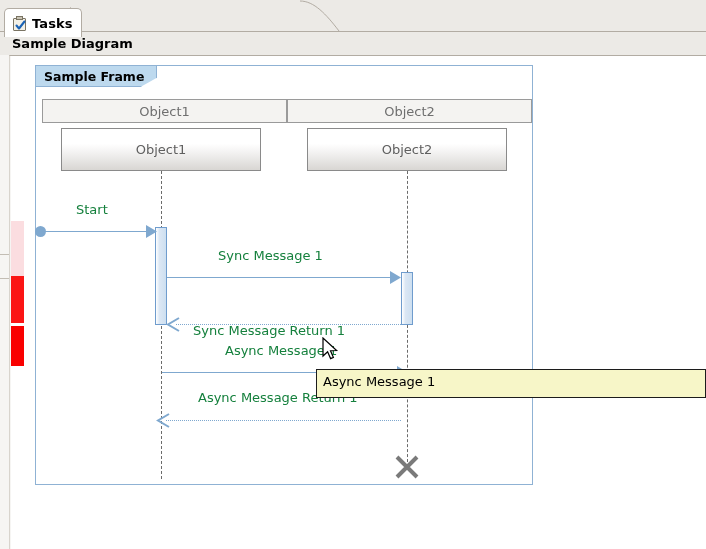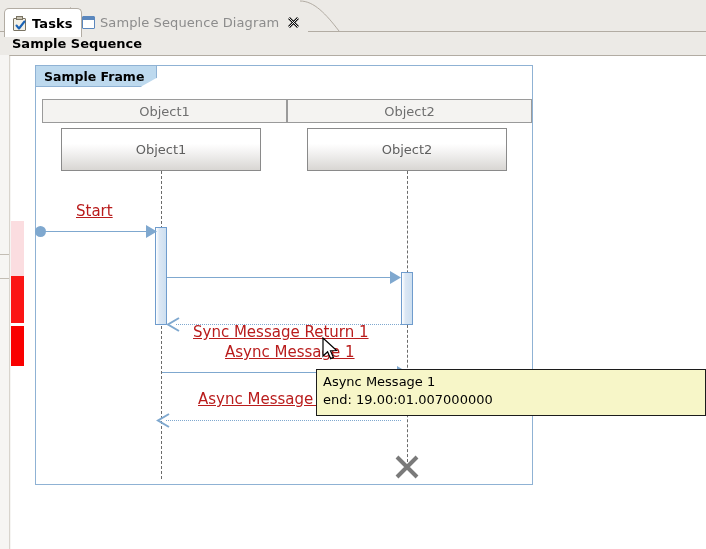--- a/index.html
+++ b/index.html
@@ -298,24 +298,23 @@
   
   .msg-line {
     position: absolute;
     height: 0;
   }
   .msg-line.solid { border-top: 1px solid #7fa8cf; }
   .msg-line.dotted { border-top: 1px dotted #7fa8cf; }
 
   .msg-label {
     position: absolute;
-    font-size: 15px;
-    color: #b91c1c;
+    font-size: 13px;
+    color: #15803d;
     white-space: nowrap;
-    text-decoration: underline;
   }
 
   .start-dot {
     position: absolute;
     width: 11px; height: 11px;
     border-radius: 50%;
     background: #7fa8cf;
   }
 
   
@@ -365,36 +364,26 @@
       <span class="clip-top"></span>
       <svg class="clip-check" viewBox="0 0 11 11">
         <path d="M1.5 5.5 L4 8.5 L9.5 1.5" fill="none" stroke="#1b63b5" stroke-width="2.1" stroke-linecap="round" stroke-linejoin="round"></path>
       </svg>
     </span>
     <span class="tab-label">Tasks</span>
   </div>
 
   <div class="tab-sep"></div>
 
-  <div class="tab inactive">
-    <span class="icon-doc"></span>
-    <span class="tab-label">Sample Sequence Diagram</span>
-    <span class="tab-close">
-      <svg width="13" height="13" viewBox="0 0 13 13">
-        <path d="M2 2 L11 11 M11 2 L2 11" stroke="#111111" stroke-width="2.6" stroke-linecap="butt"></path>
-        <path d="M2 2 L11 11 M11 2 L2 11" stroke="#ffffff" stroke-width="0.9" stroke-linecap="butt"></path>
-      </svg>
-    </span>
-  </div>
 
   <div class="tabs-underline"></div>
 </div>
 
 <div id="diagram-title-bar">
-  <span class="title-text">Sample Sequence</span>
+  <span class="title-text">Sample Diagram</span>
 </div>
 
 <div id="editor-body">
 
   <div id="left-gutter">
     <div id="gutter-edge"></div>
     <div class="gutter-notch" style="top:-1px; height:200px; border-top:none;"></div>
     <div class="gutter-notch" style="top:222px; height:272px; border-bottom:none;"></div>
     <div id="gutter-divider"></div>
 
@@ -435,20 +424,21 @@
       <div class="msg-line solid" style="left:4px; top:165px; width:116px;"></div>
       <svg style="position:absolute; left:109px; top:158px;" width="14" height="15" viewBox="0 0 14 15">
         <path d="M1 1 L12 7.5 L1 14 Z" fill="#7fa8cf"></path>
       </svg>
       <span class="msg-label" style="left:40px; top:136px;">Start</span>
 
       <div class="msg-line solid" style="left:131px; top:211px; width:225px;"></div>
       <svg style="position:absolute; left:353px; top:204px;" width="14" height="15" viewBox="0 0 14 15">
         <path d="M1 1 L12 7.5 L1 14 Z" fill="#7fa8cf"></path>
       </svg>
+      <span class="msg-label" style="left:182px; top:182px;">Sync Message 1</span>
 
       <div class="msg-line dotted" style="left:140px; top:258px; width:225px;"></div>
       <svg style="position:absolute; left:130px; top:251px;" width="14" height="15" viewBox="0 0 14 15">
         <path d="M13 1 L2 7.5 L13 14" fill="none" stroke="#7fa8cf" stroke-width="2"></path>
       </svg>
       <span class="msg-label" style="left:157px; top:229px;margin-top:28px;">Sync Message Return 1</span>
 
       <div class="msg-line solid" style="left:126px; top:306px; width:239px;"></div>
       <svg style="position:absolute; left:360px; top:299px;" width="14" height="15" viewBox="0 0 14 15">
         <path d="M1 1 L12 7.5 L1 14 Z" fill="#7fa8cf"></path>
@@ -461,21 +451,20 @@
       </svg>
       <span class="msg-label" style="left:162px; top:324px;">Async Message Return 1</span>
 
       <svg id="destroy-x" style="left:357px; top:387px;" width="28" height="28" viewBox="0 0 28 28">
         <path d="M4 4 L24 24 M24 4 L4 24" stroke="#7a7a7a" stroke-width="4" stroke-linecap="butt"></path>
       </svg>
     </div>
 
     <div id="tooltip" style="left:292px; top:313px;">
       <div class="tip-line">Async Message 1</div>
-      <div class="tip-line">end: 19.00:01.007000000</div>
     </div>
 
   </div>
 </div>
 
 <svg id="cursor" viewBox="0 0 18 26">
   <path d="M1 1 L1 19 L5.6 14.7 L8.6 21.6 L11.4 20.4 L8.5 13.7 L14.6 13.5 Z" fill="#ffffff" stroke="#000000" stroke-width="1.2" stroke-linejoin="miter"></path>
 </svg>
 
 </body></html>

